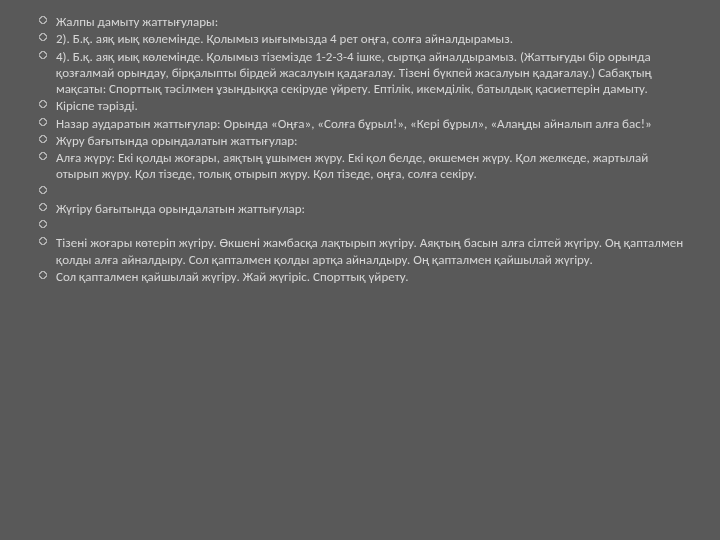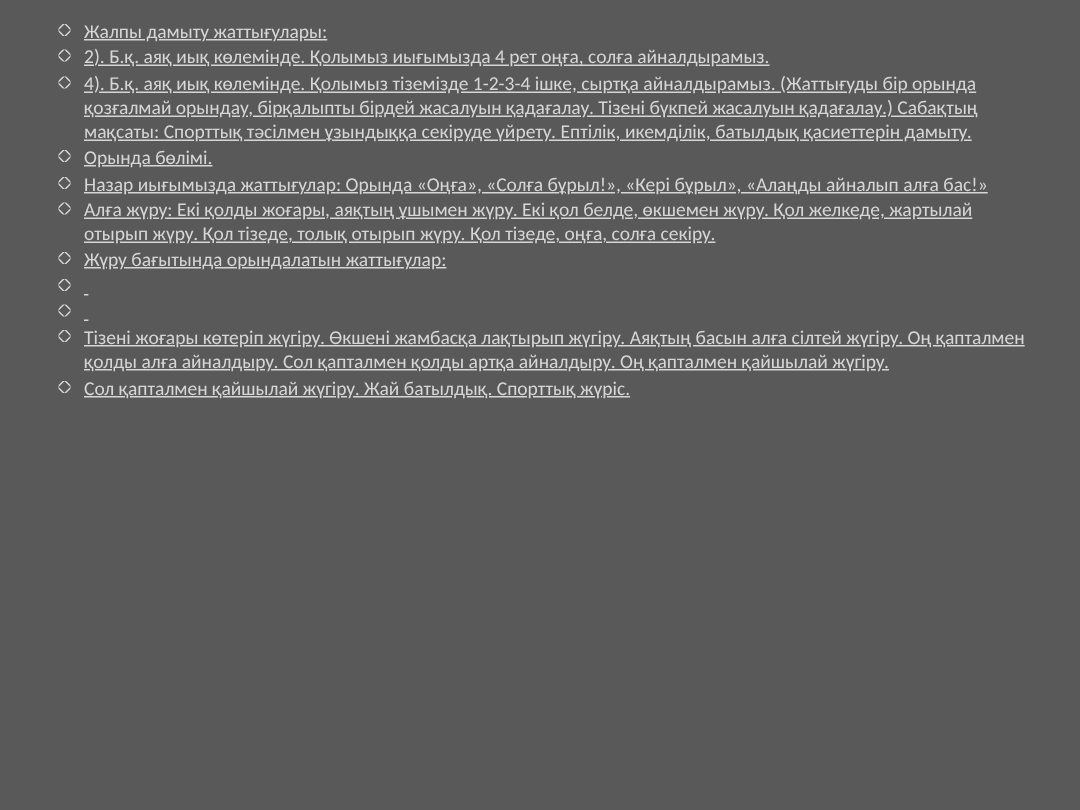--- a/index.html
+++ b/index.html
@@ -11,21 +11,20 @@
     color: #d6d6d6;
     font-size: 13px;
     line-height: 1.25;
     padding: 14px 30px 14px 42px;
     overflow: hidden;
   }
   .item {
     position: relative;
     margin-bottom: 1px;
     padding-left: 14px;
-    text-decoration: underline;
   }
   .bullet {
     position: absolute;
     left: -3px;
     top: 2px;
     width: 8px;
     height: 8px;
     display: inline-block;
   }
   .bullet svg { display: block; }
@@ -58,53 +57,61 @@
         </svg>
       </span>
       <span class="text">4). Б.қ. аяқ иық көлемінде. Қолымыз тіземізде 1-2-3-4 ішке, сыртқа айналдырамыз.  (Жаттығуды бір орында қозғалмай орындау,  бірқалыпты бірдей жасалуын қадағалау.  Тізені  бүкпей жасалуын қадағалау.) Сабақтың мақсаты: Спорттық  тәсілмен  ұзындыққа секіруде  үйрету. Ептілік, икемділік, батылдық қасиеттерін дамыту.</span>
     </div>
     <div class="item">
       <span class="bullet">
         <svg width="8" height="8" viewBox="0 0 10 10">
           <rect x="1" y="1" width="8" height="8" fill="none" stroke="#d6d6d6" stroke-width="1.2" transform="rotate(45 5 5)"></rect>
         </svg>
       </span>
-      <span class="text">Орында бөлімі.</span>
+      <span class="text">Кіріспе тәрізді.</span>
     </div>
     <div class="item">
       <span class="bullet">
         <svg width="8" height="8" viewBox="0 0 10 10">
           <rect x="1" y="1" width="8" height="8" fill="none" stroke="#d6d6d6" stroke-width="1.2" transform="rotate(45 5 5)"></rect>
         </svg>
       </span>
-      <span class="text">Назар иығымызда жаттығулар: Орында «Оңға», «Солға бұрыл!», «Кері бұрыл», «Алаңды айналып алға бас!»</span>
+      <span class="text">Назар аударатын жаттығулар: Орында «Оңға», «Солға бұрыл!», «Кері бұрыл», «Алаңды айналып алға бас!»</span>
+    </div>
+    <div class="item">
+      <span class="bullet">
+        <svg width="8" height="8" viewBox="0 0 10 10">
+          <rect x="1" y="1" width="8" height="8" fill="none" stroke="#d6d6d6" stroke-width="1.2" transform="rotate(45 5 5)"></rect>
+        </svg>
+      </span>
+      <span class="text">Жүру бағытында орындалатын жаттығулар:</span>
     </div>
     <div class="item">
       <span class="bullet">
         <svg width="8" height="8" viewBox="0 0 10 10">
           <rect x="1" y="1" width="8" height="8" fill="none" stroke="#d6d6d6" stroke-width="1.2" transform="rotate(45 5 5)"></rect>
         </svg>
       </span>
       <span class="text">Алға жүру: Екі қолды жоғары, аяқтың ұшымен жүру. Екі қол белде, өкшемен жүру. Қол желкеде, жартылай отырып жүру. Қол тізеде, толық отырып жүру. Қол тізеде, оңға, солға секіру.</span>
     </div>
     <div class="item">
       <span class="bullet">
         <svg width="8" height="8" viewBox="0 0 10 10">
           <rect x="1" y="1" width="8" height="8" fill="none" stroke="#d6d6d6" stroke-width="1.2" transform="rotate(45 5 5)"></rect>
         </svg>
       </span>
-      <span class="text">Жүру бағытында орындалатын жаттығулар:</span>
+      <span class="text">&nbsp;</span>
     </div>
     <div class="item">
       <span class="bullet">
         <svg width="8" height="8" viewBox="0 0 10 10">
           <rect x="1" y="1" width="8" height="8" fill="none" stroke="#d6d6d6" stroke-width="1.2" transform="rotate(45 5 5)"></rect>
         </svg>
       </span>
-      <span class="text">&nbsp;</span>
+      <span class="text">Жүгіру бағытында  орындалатын жаттығулар:</span>
     </div>
     <div class="item">
       <span class="bullet">
         <svg width="8" height="8" viewBox="0 0 10 10">
           <rect x="1" y="1" width="8" height="8" fill="none" stroke="#d6d6d6" stroke-width="1.2" transform="rotate(45 5 5)"></rect>
         </svg>
       </span>
       <span class="text">&nbsp;</span>
     </div>
     <div class="item">
@@ -114,15 +121,15 @@
         </svg>
       </span>
       <span class="text">Тізені  жоғары  көтеріп жүгіру.  Өкшені  жамбасқа лақтырып жүгіру.  Аяқтың басын алға сілтей жүгіру.  Оң қапталмен қолды алға айналдыру.  Сол қапталмен  қолды артқа айналдыру.  Оң қапталмен  қайшылай жүгіру.</span>
     </div>
     <div class="item">
       <span class="bullet">
         <svg width="8" height="8" viewBox="0 0 10 10">
           <rect x="1" y="1" width="8" height="8" fill="none" stroke="#d6d6d6" stroke-width="1.2" transform="rotate(45 5 5)"></rect>
         </svg>
       </span>
-      <span class="text">Сол қапталмен қайшылай жүгіру. Жай батылдық.  Спорттық жүріс.</span>
+      <span class="text">Сол қапталмен қайшылай жүгіру. Жай жүгіріс.  Спорттық үйрету.</span>
     </div>
   </div>
 
 </body></html>

